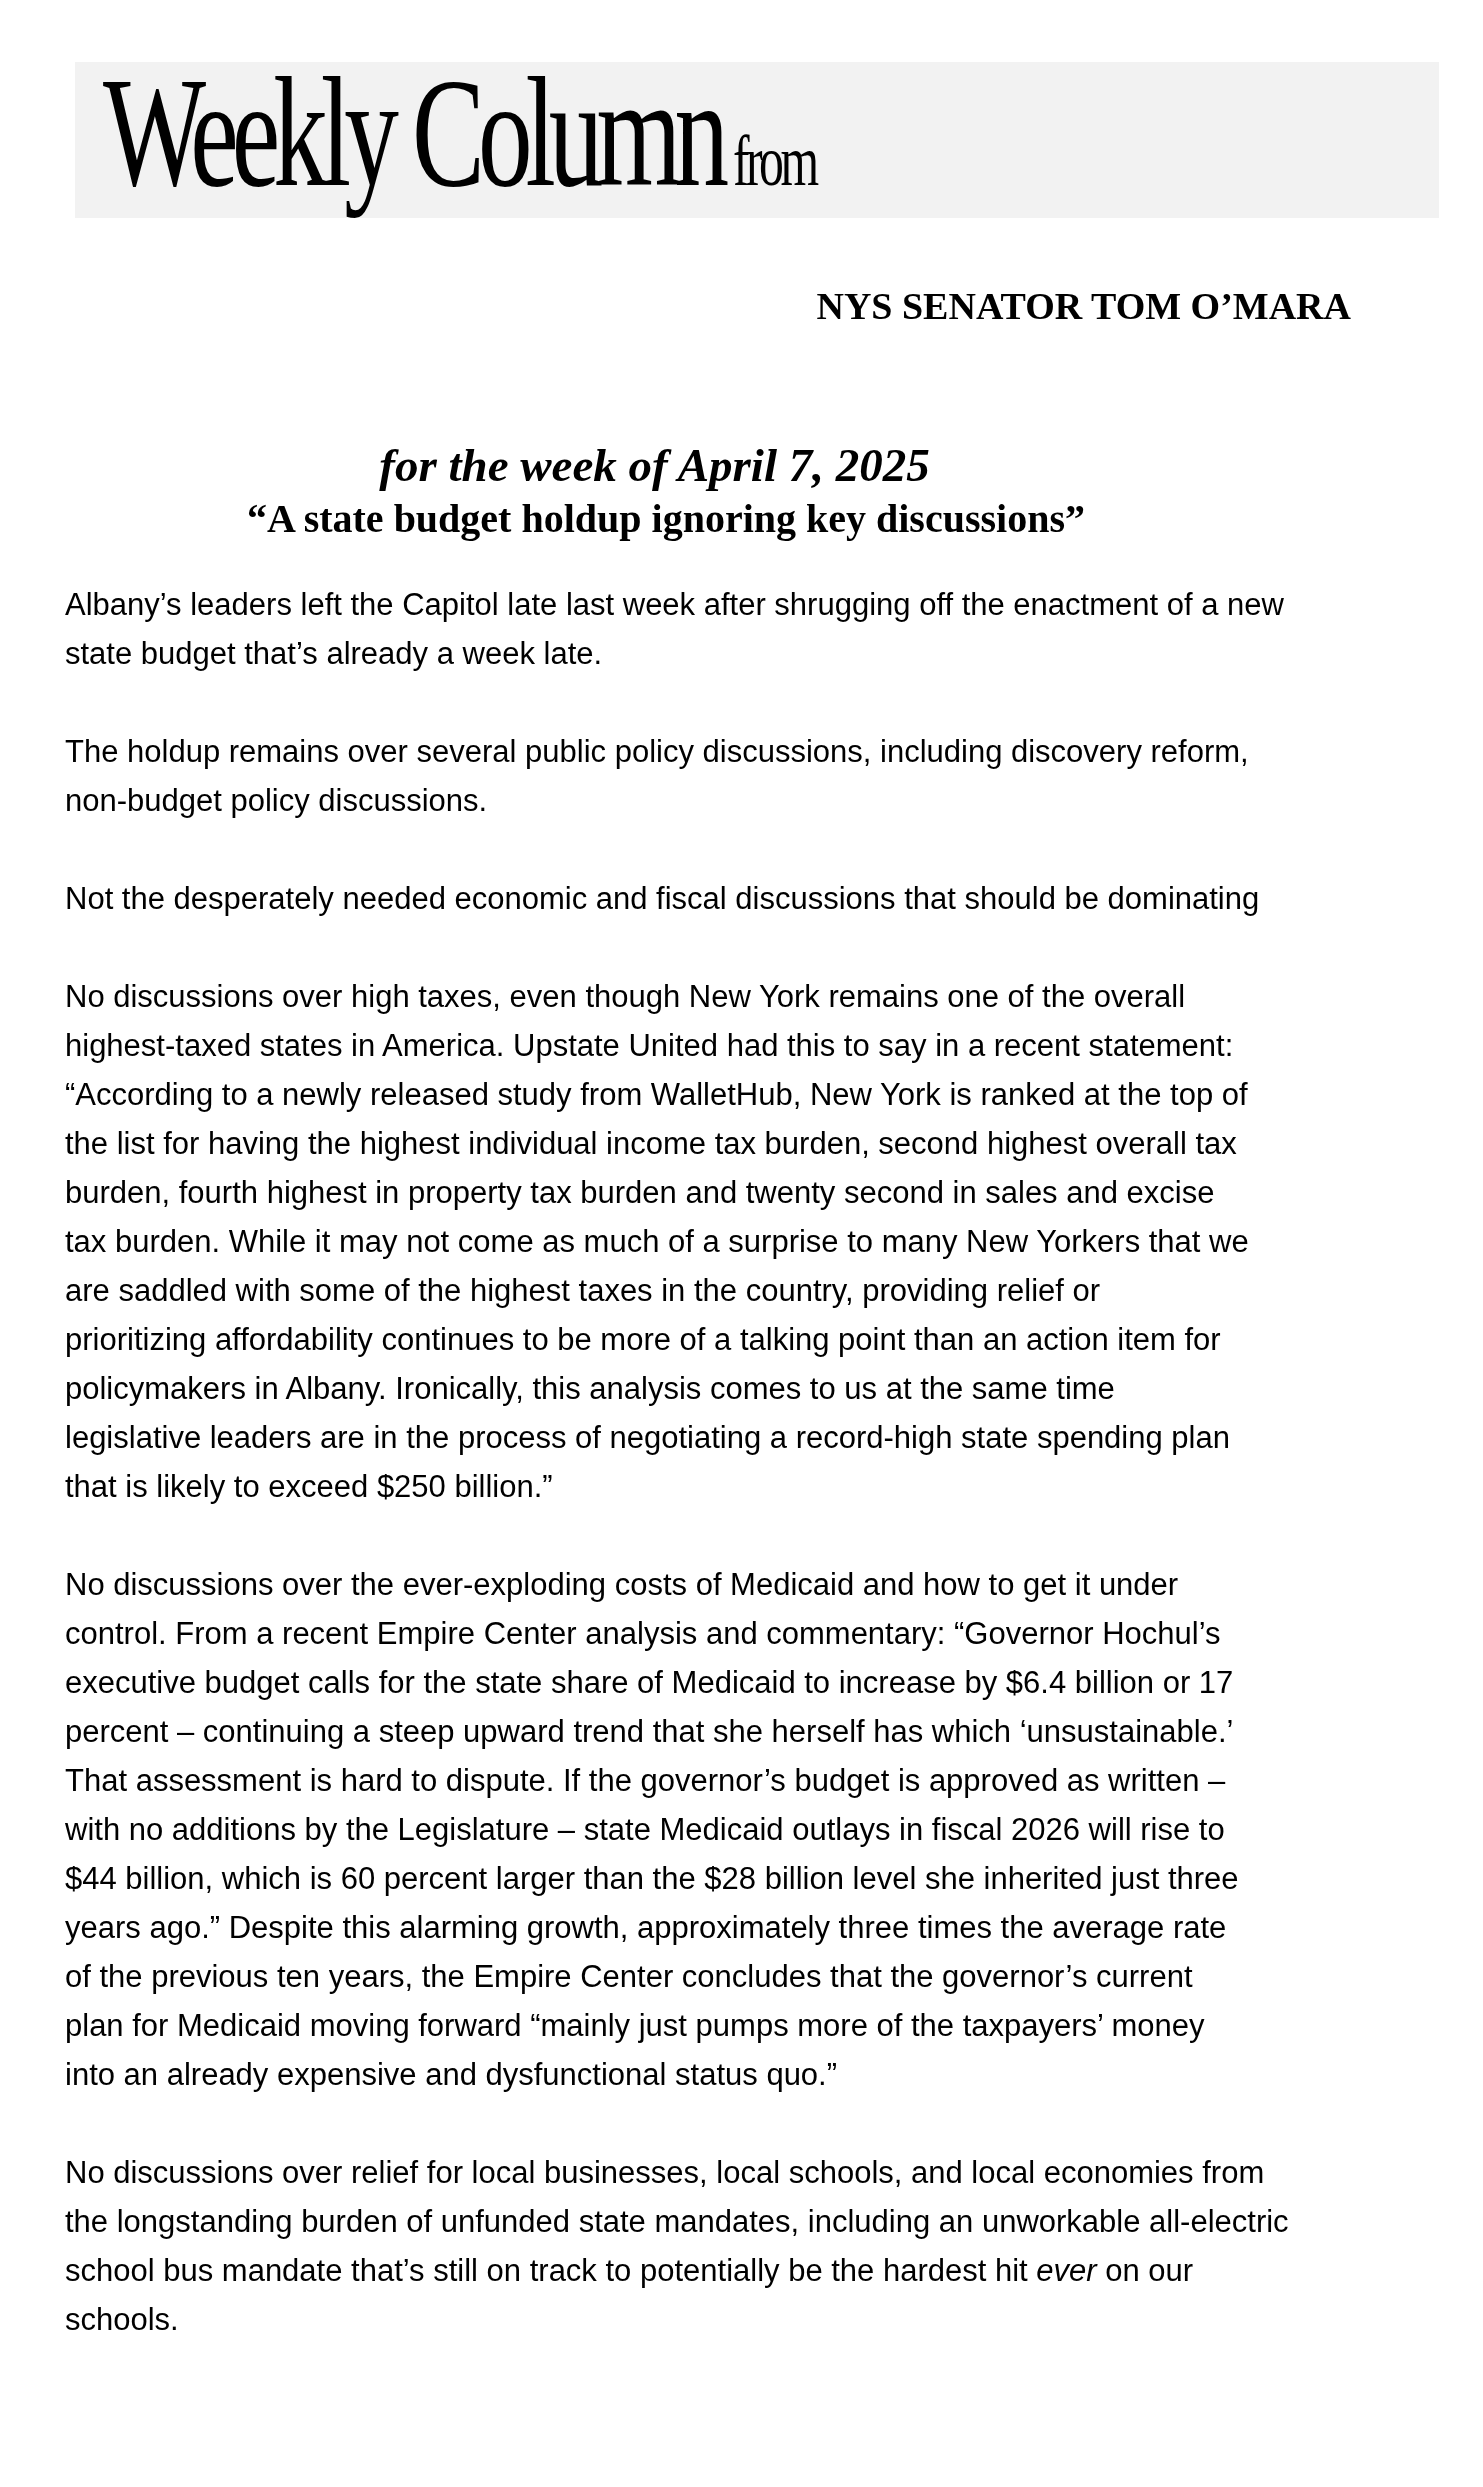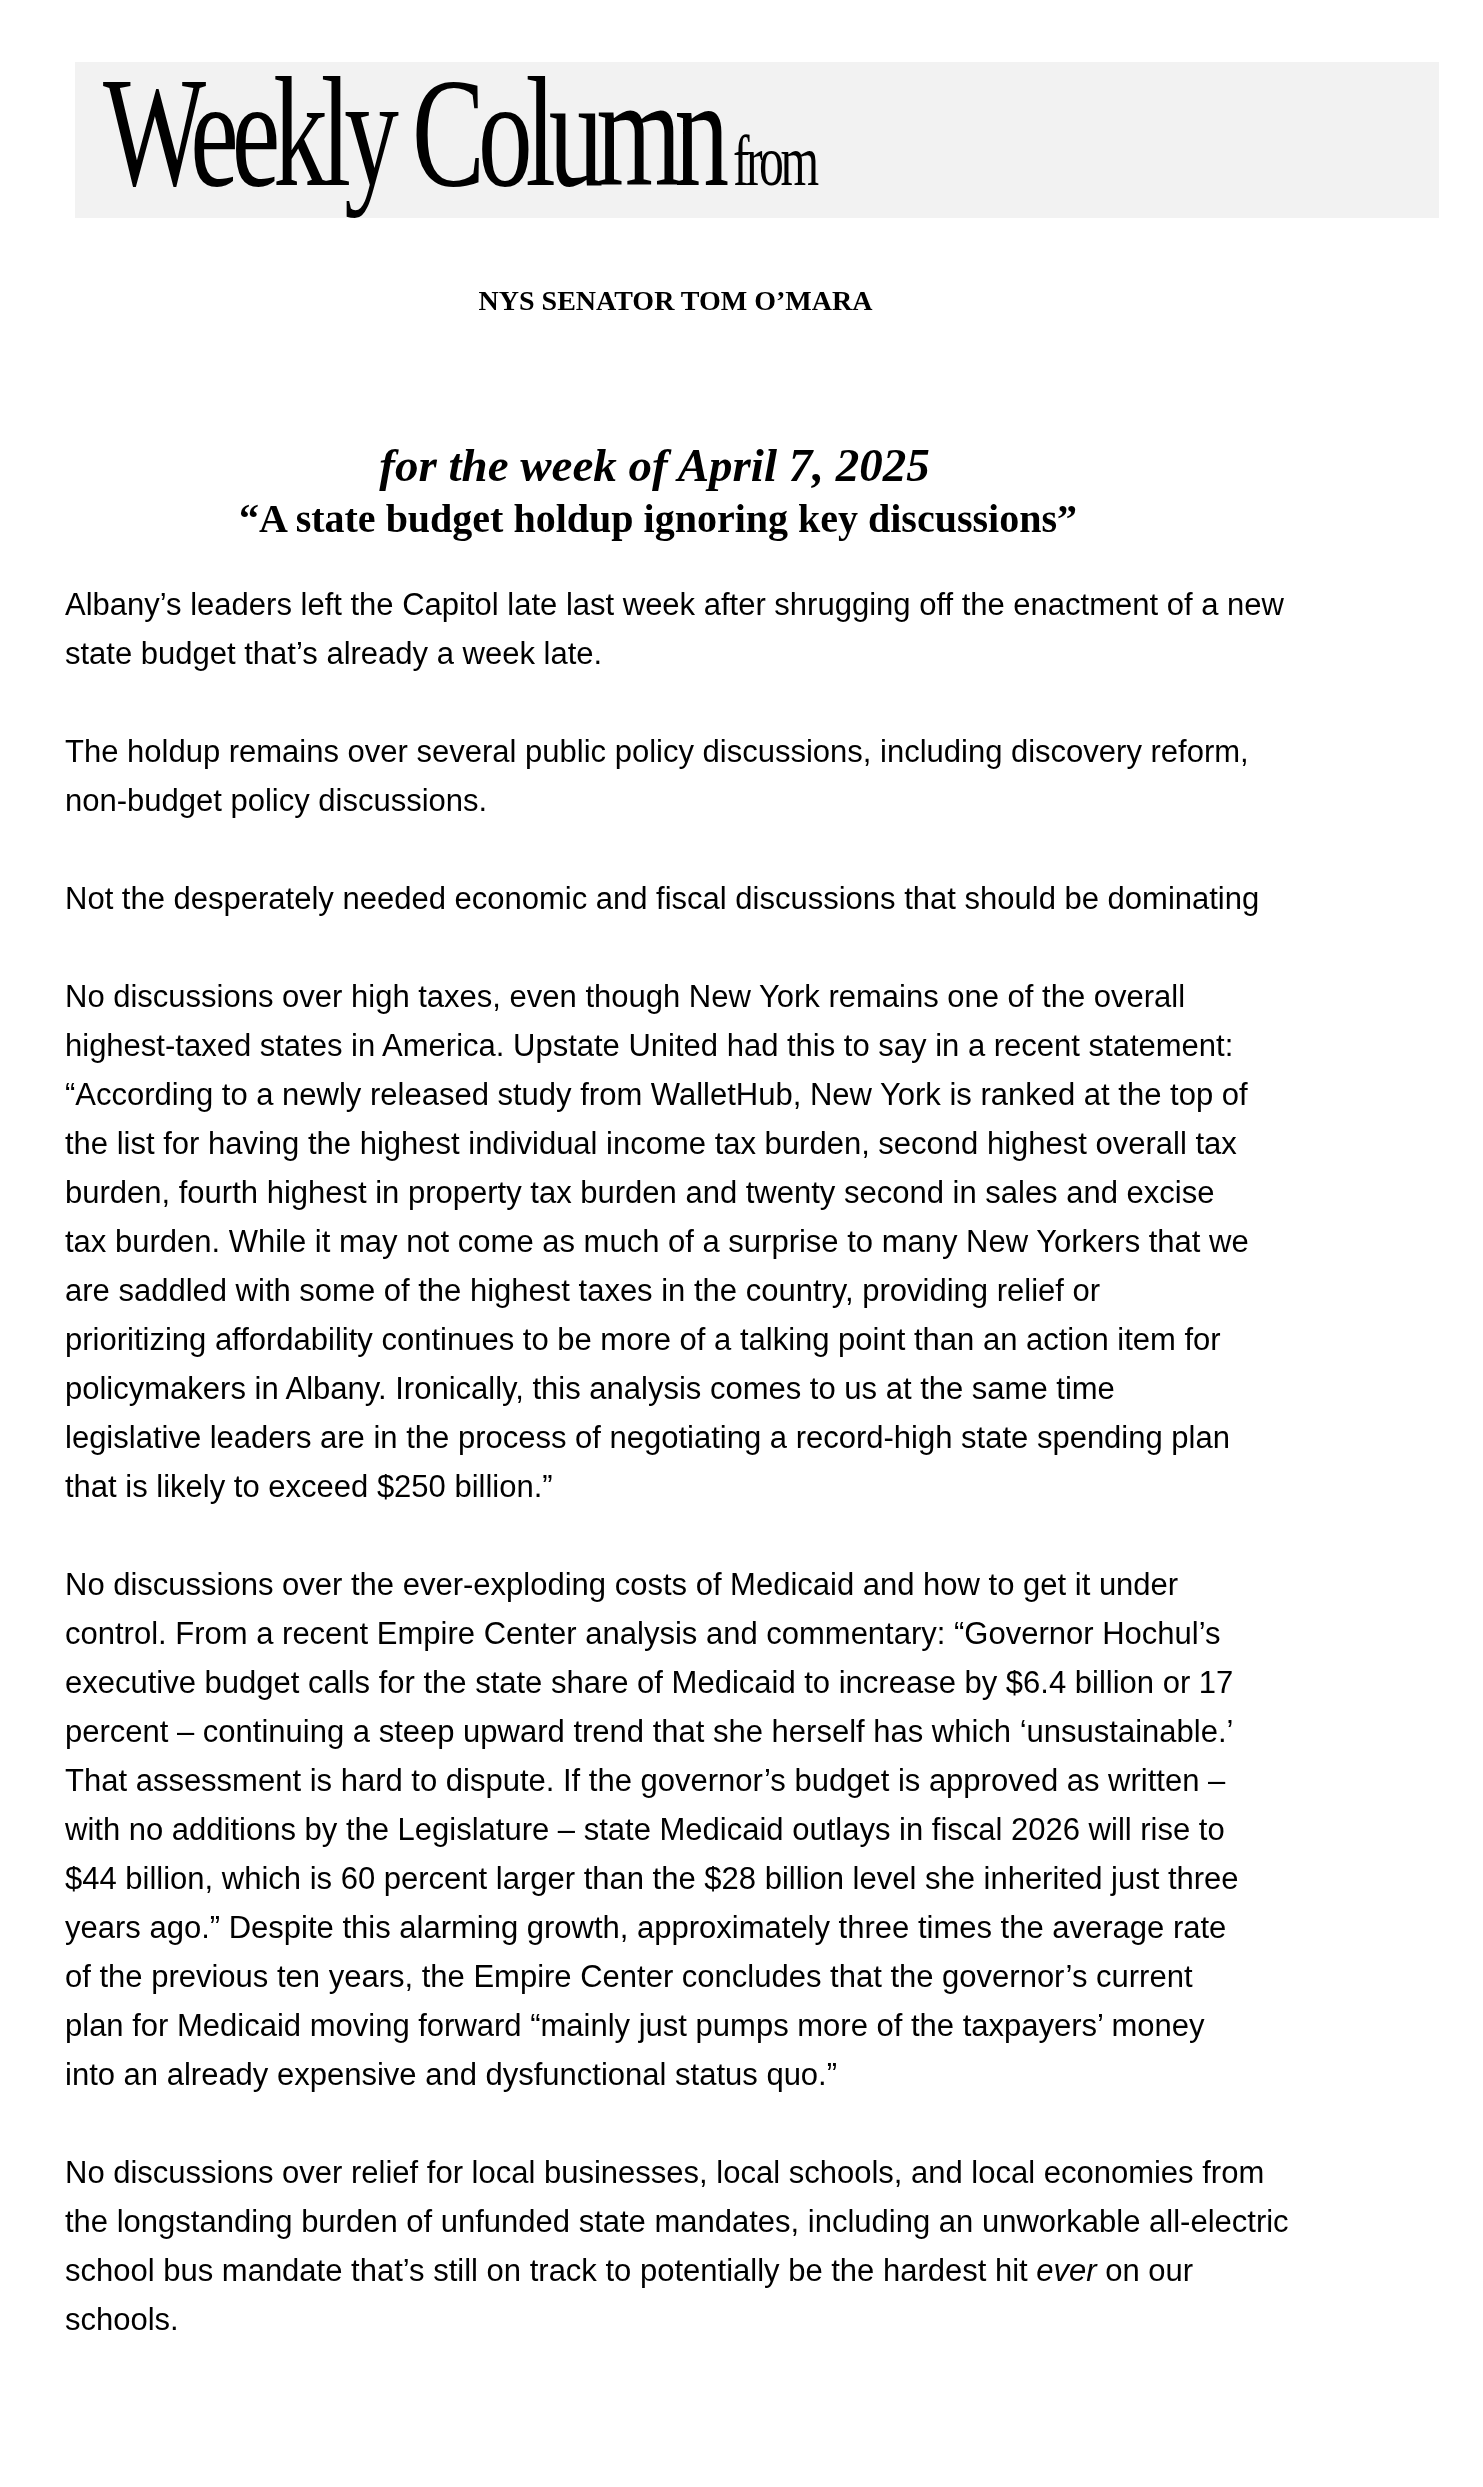--- a/index.html
+++ b/index.html
@@ -37,24 +37,24 @@
     .masthead-from {
       font-size: 71px;
       letter-spacing: -5px;
       margin-left: 15.6px;
     }
     .senator {
       position: absolute;
       left: 0;
       width: 1351px;
       top: 287px;
-      text-align: center;
+      text-align: right;
       font-family: "Liberation Serif", "DejaVu Serif", serif;
       font-weight: bold;
-      font-size: 28px;
+      font-size: 38px;
       line-height: 1;
       white-space: nowrap;
     }
     .week-line {
       position: absolute;
       left: 0;
       width: 1309px;
       top: 442px;
       text-align: center;
       font-family: "Liberation Serif", "DejaVu Serif", serif;
@@ -63,21 +63,21 @@
       font-size: 47px;
       line-height: 1;
       white-space: nowrap;
     }
     .week-line span {
       text-decoration-thickness: 4.2px;
       text-underline-offset: 4.2px;
     }
     .headline {
       position: absolute;
-      left: 0;
+      left: 8px;
       width: 1316px;
       top: 499px;
       text-align: center;
       font-family: "Liberation Serif", "DejaVu Serif", serif;
       font-weight: bold;
       font-size: 40px;
       line-height: 1;
       white-space: nowrap;
     }
     .article {

